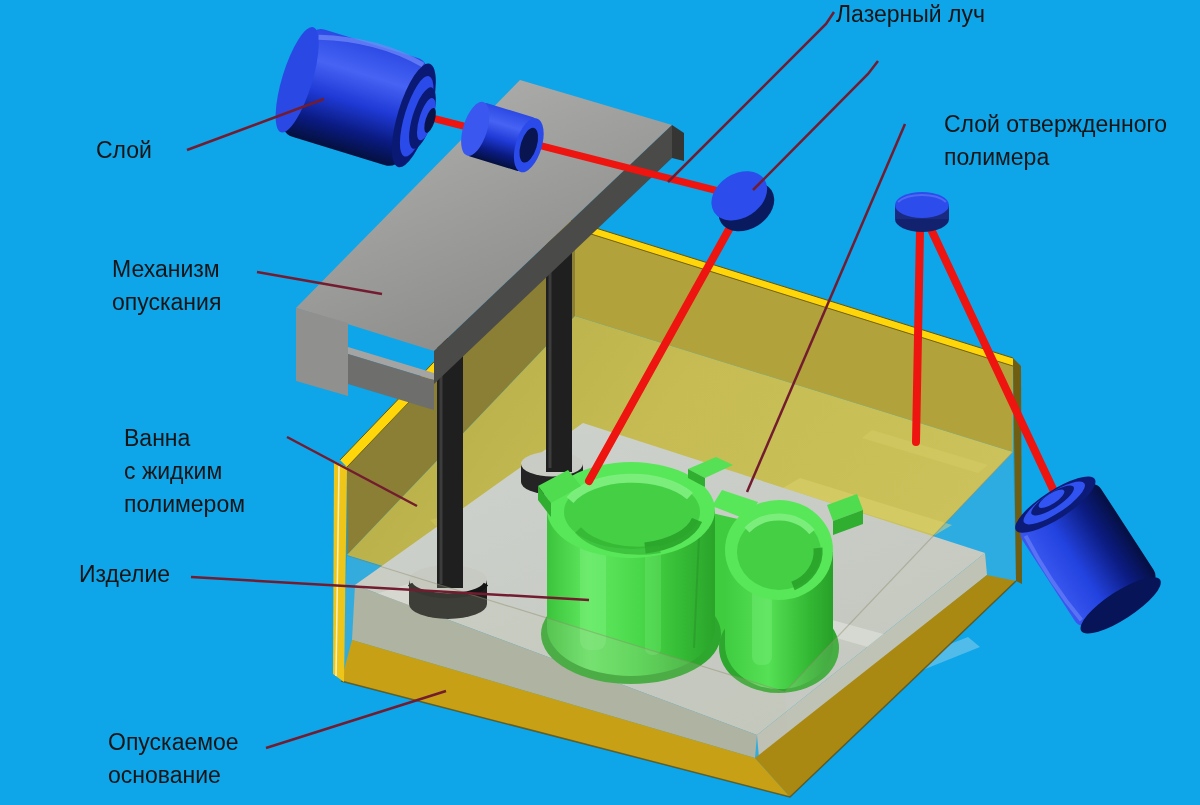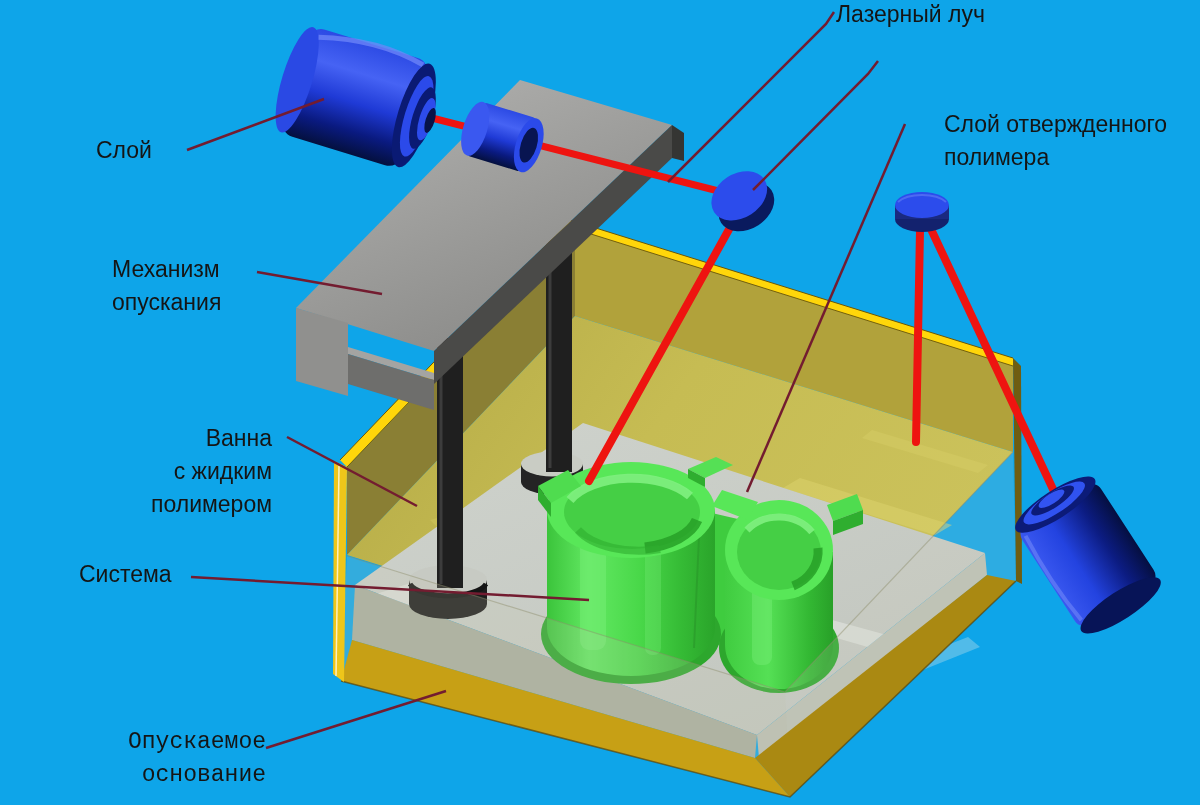--- a/index.html
+++ b/index.html
@@ -2,21 +2,21 @@
 <html><head>
 <meta charset="utf-8">
 <style>
   html,body{margin:0;padding:0;background:#ffffff;}
   #stage{position:relative;width:1200px;height:805px;background:#0ea5e9;overflow:hidden;
          font-family:"Liberation Sans", sans-serif;}
   #scene{position:absolute;left:0;top:0;}
   .lbl{position:absolute;color:#151515;font-size:23px;line-height:33px;
        white-space:pre-line;letter-spacing:0px;}
   .lbl.center{text-align:left;}
-  .lbl.right{text-align:right;}
+  .lbl.right{}
 </style>
 </head>
 <body>
 
 <div id="stage">
 <svg id="scene" width="1200" height="805" viewBox="0 0 1200 805">
   <defs>
     <linearGradient id="gPlank" x1="0" y1="0" x2="0.6" y2="1">
       <stop offset="0" stop-color="#b4b4b2"></stop>
           <stop offset="1" stop-color="#8a8a88"></stop>
@@ -211,16 +211,16 @@
 
   <div class="lbl" style="left:836px;top:-2px;">Лазерный луч</div>
   <div class="lbl" style="left:944px;top:108px;">Слой отвержденного
 полимера</div>
   <div class="lbl" style="left:96px;top:134px;">Слой</div>
   <div class="lbl center" style="left:112px;top:253px;width:148px;">Механизм
 опускания</div>
   <div class="lbl right" style="left:124px;top:422px;width:148px;">Ванна
 с жидким
 полимером</div>
-  <div class="lbl" style="left:79px;top:558px;">Система</div>
-  <div class="lbl right" style="left:108px;top:726px;width:158px;font-family:Liberation Mono, monospace;">Опускаемое
+  <div class="lbl" style="left:79px;top:558px;">Изделие</div>
+  <div class="lbl right" style="left:108px;top:726px;width:158px;">Опускаемое
 основание</div>
 </div>
 
 </body></html>

